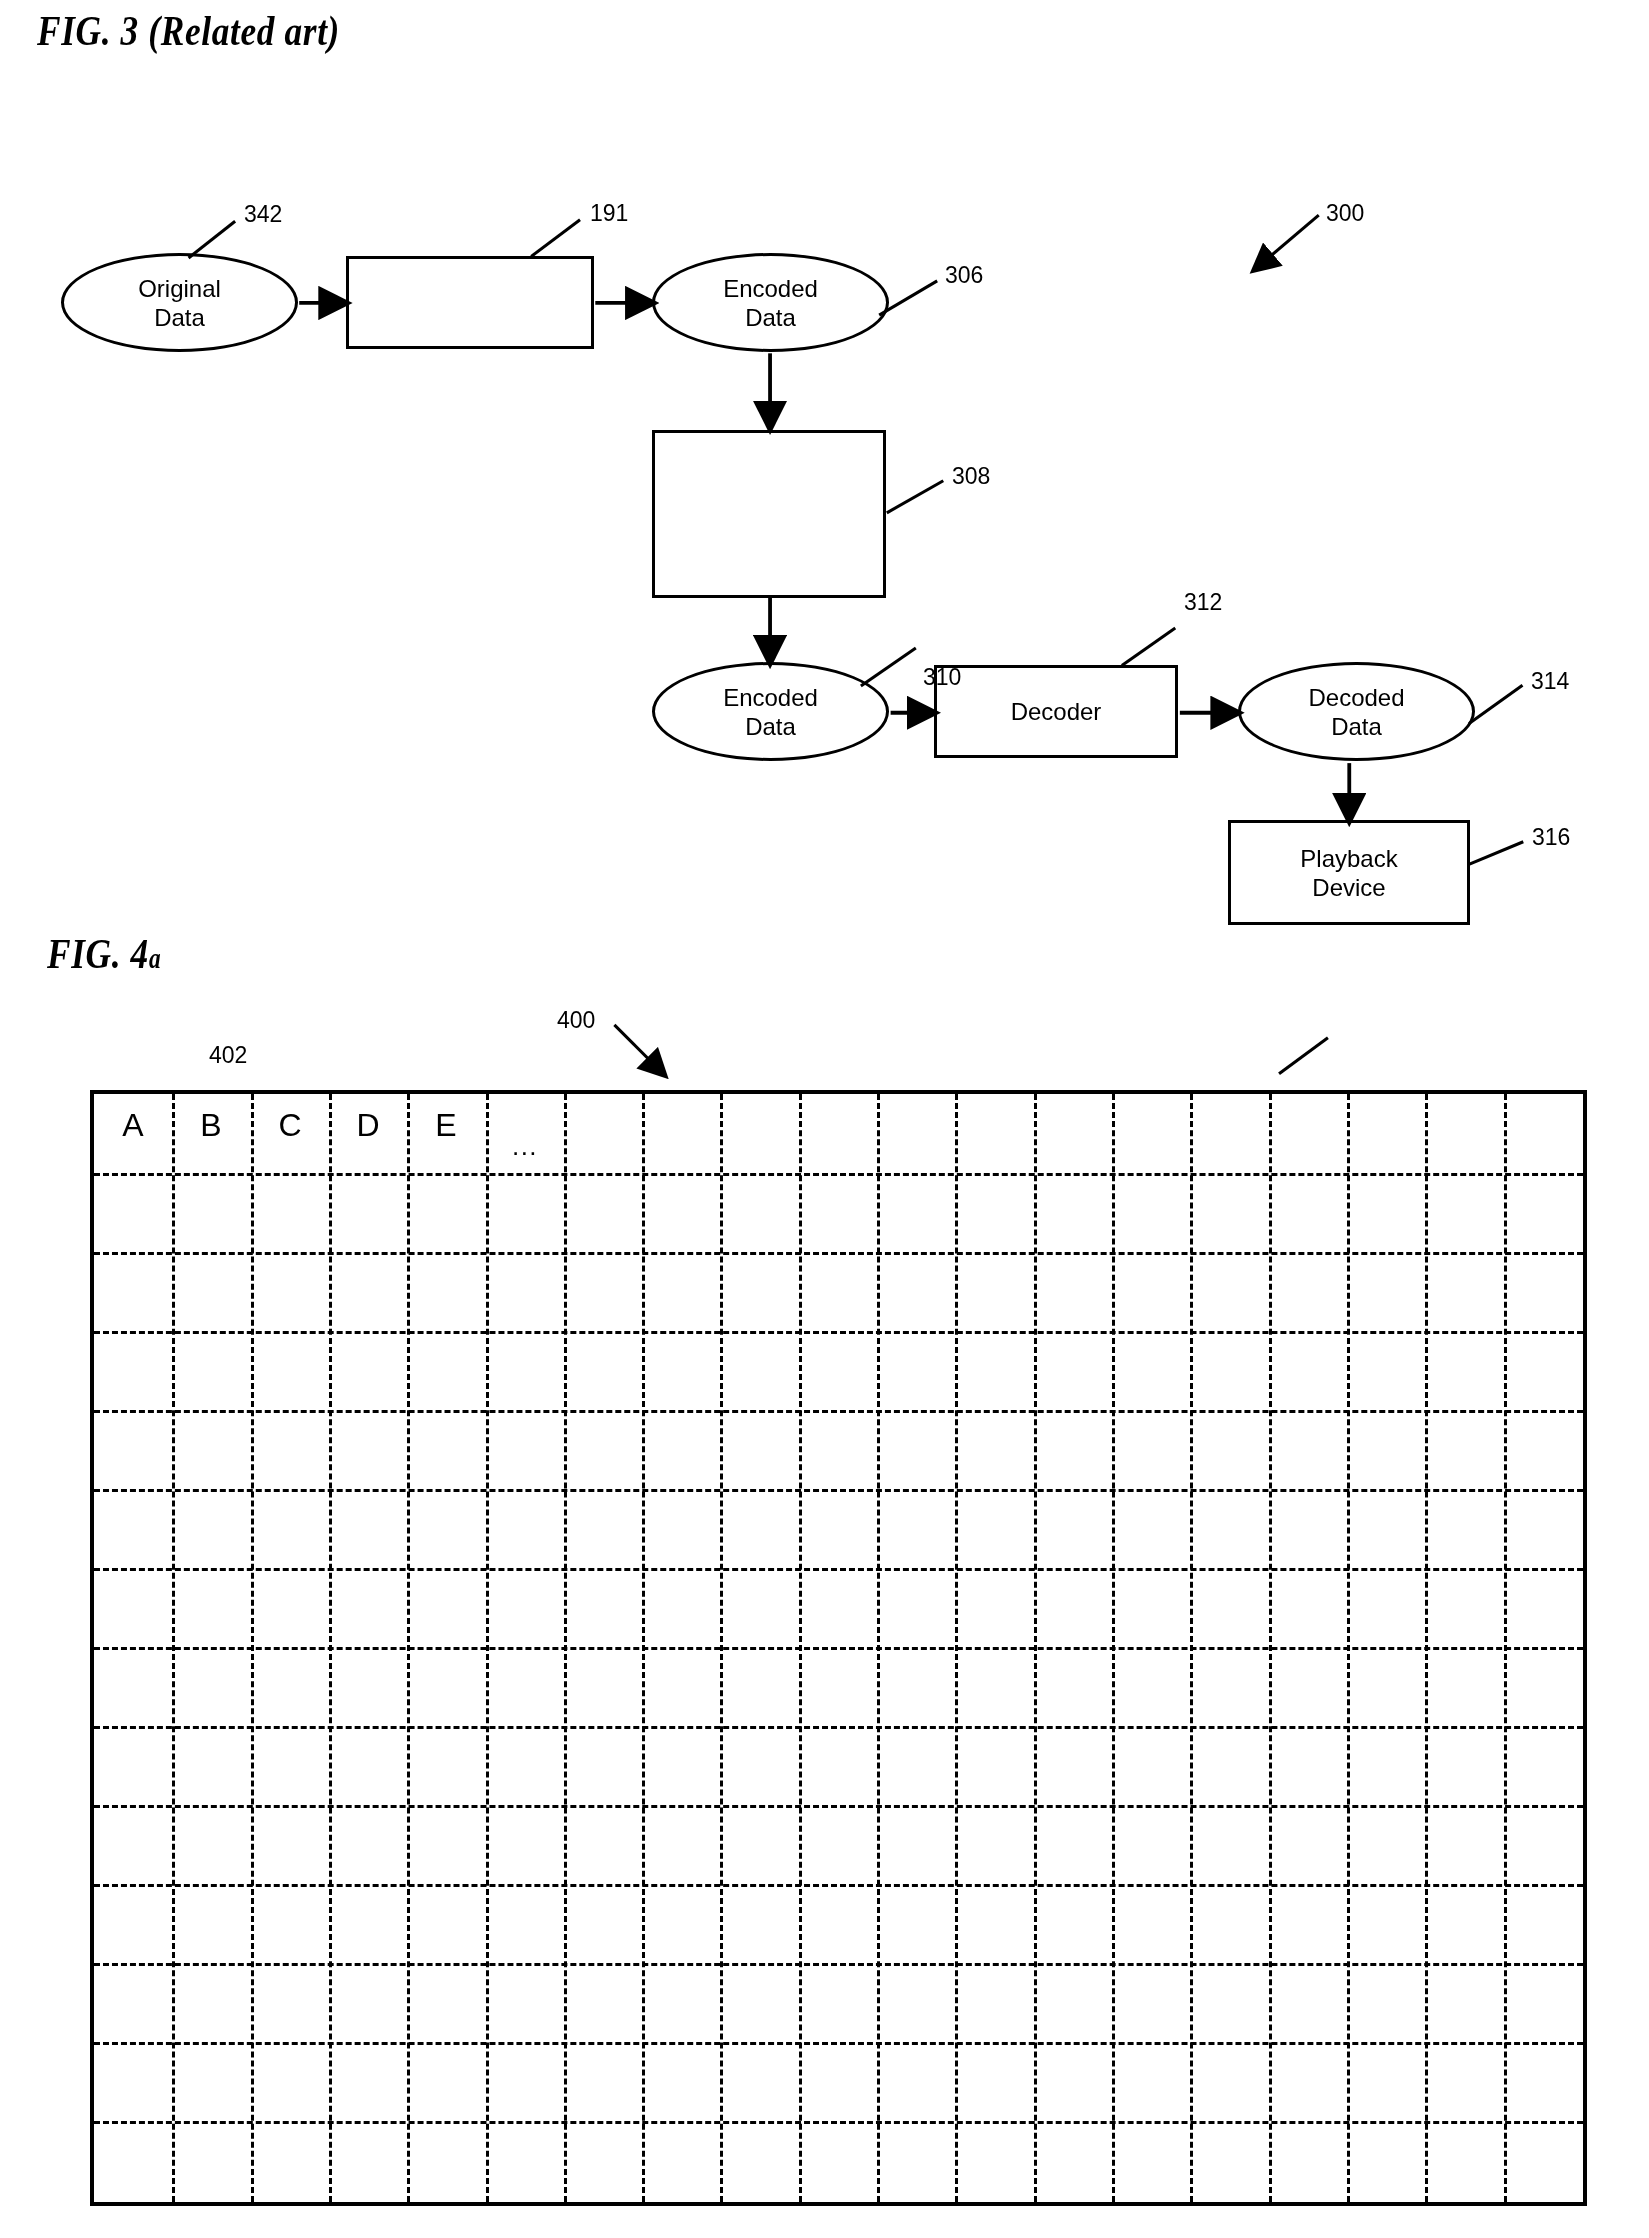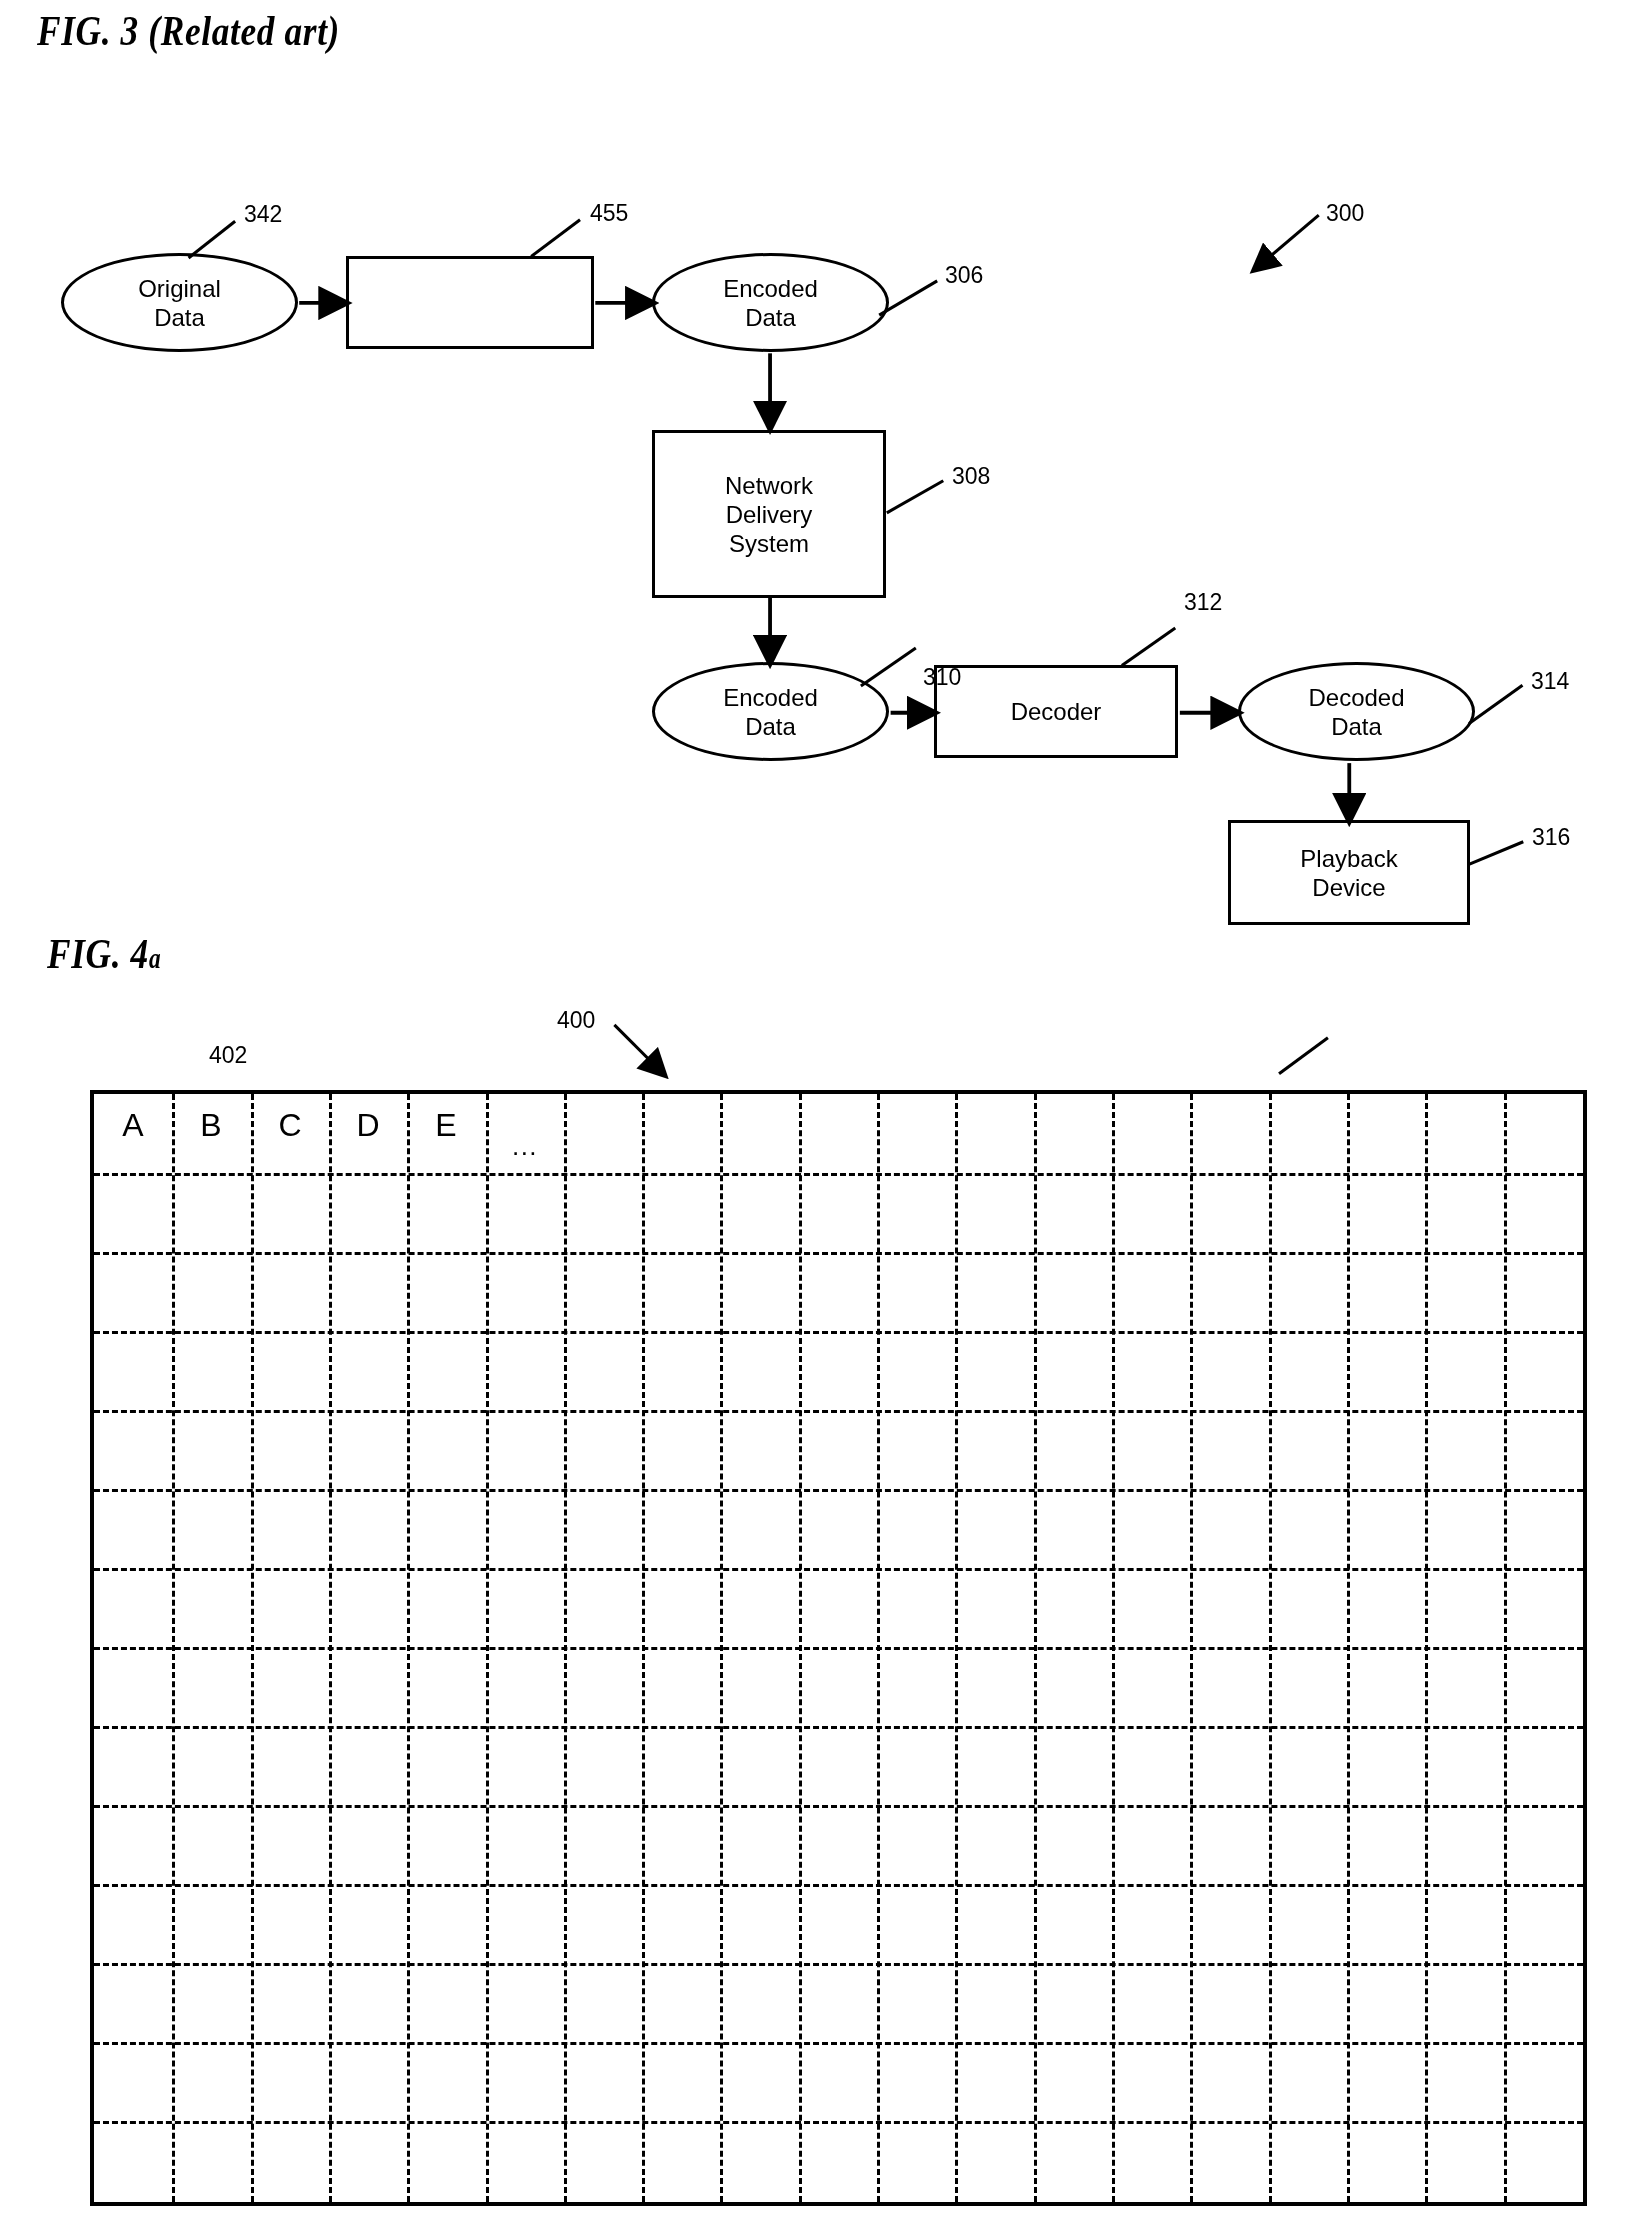--- a/index.html
+++ b/index.html
@@ -149,23 +149,20 @@
   <div class="node-label" style="left:61px; top:253px; width:237px; height:99px;">Original
 Data</div>
 
   <div class="box" style="left:346px; top:256px; width:248px; height:93px;"></div>
 
   <div class="ellipse" style="left:652px; top:253px; width:237px; height:99px;"></div>
   <div class="node-label" style="left:652px; top:253px; width:237px; height:99px;">Encoded
 Data</div>
 
   <div class="box" style="left:652px; top:430px; width:234px; height:168px;"></div>
-  <div class="node-label" style="left:652px; top:430px; width:234px; height:168px;">Network
-Delivery
-System</div>
 
   <div class="ellipse" style="left:652px; top:662px; width:237px; height:99px;"></div>
   <div class="node-label" style="left:652px; top:662px; width:237px; height:99px;">Encoded
 Data</div>
 
   <div class="box" style="left:934px; top:665px; width:244px; height:93px;"></div>
   <div class="node-label" style="left:934px; top:665px; width:244px; height:93px;">Decoder</div>
 
   <div class="ellipse" style="left:1238px; top:662px; width:237px; height:99px;"></div>
   <div class="node-label" style="left:1238px; top:662px; width:237px; height:99px;">Decoded
@@ -218,21 +215,21 @@
       <line x1="1728" y1="282" x2="1642" y2="355"></line>
     </g>
 
     <g stroke="#000" stroke-width="4" fill="none" marker-end="url(#arrowsm)">
       <line x1="805" y1="1343" x2="872" y2="1410"></line>
     </g>
   </svg>
 
   <div class="ref" style="left:1326px; top:200px;">300</div>
   <div class="ref" style="left:244px; top:201px;">342</div>
-  <div class="ref" style="left:590px; top:200px;">455</div>
+  <div class="ref" style="left:590px; top:200px;">191</div>
   <div class="ref" style="left:945px; top:262px;">306</div>
   <div class="ref" style="left:952px; top:463px;">308</div>
   <div class="ref" style="left:923px; top:628px;margin-top:36px;">310</div>
   <div class="ref" style="left:1184px; top:589px;">312</div>
   <div class="ref" style="left:1531px; top:668px;">314</div>
   <div class="ref" style="left:1532px; top:824px;">316</div>
 
   <div class="fig-title" id="fig4a-title">
     <span>FIG. 4</span><span class="sub">a</span>
   </div>

